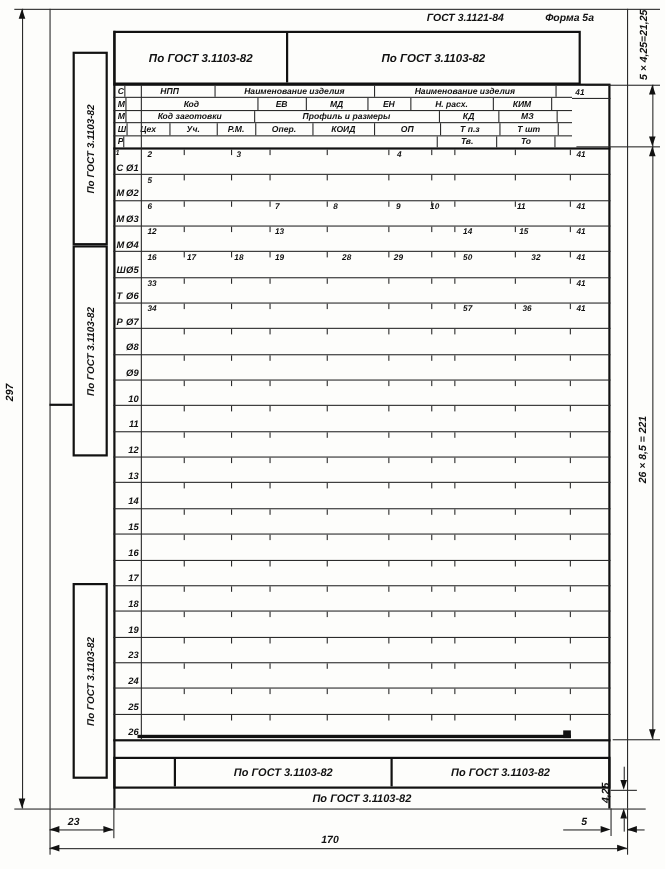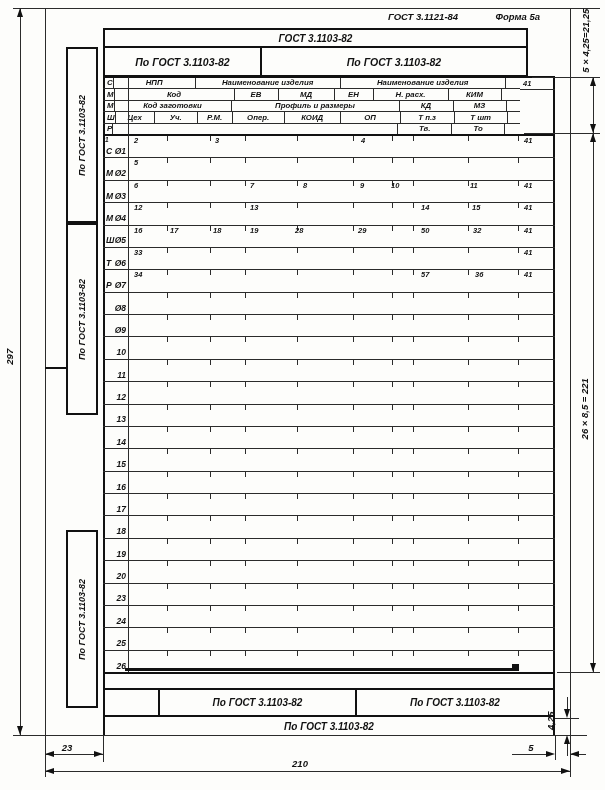--- a/index.html
+++ b/index.html
@@ -76,21 +76,20 @@
   </div>
   <div class="sidebox" style="left:66px;top:223px;width:32px;height:192px;">
     <span class="vtext">По ГОСТ 3.1103-82</span>
   </div>
   <div class="sidebox" style="left:66px;top:530px;width:32px;height:178px;">
     <span class="vtext">По ГОСТ 3.1103-82</span>
   </div>
   <div class="ln thk" style="left:45px;top:367px;width:21px;height:2px;"></div>
 
   <div class="topbox">
-    <div class="rowA">ГОСТ 3.1103-82</div>
     <div class="rowB">
       <div class="cl">По ГОСТ 3.1103-82</div>
       <div class="cr">По ГОСТ 3.1103-82</div>
     </div>
   </div>
 
   <div class="ln thk" style="left:103px;top:28px;width:2px;height:707px;"></div>
   <div class="ln thk" style="left:553px;top:77px;width:2px;height:658px;"></div>
   <div class="ln thk" style="left:103px;top:76px;width:452px;height:2px;"></div>
   <div class="ln thk" style="left:103px;top:134px;width:452px;height:2px;"></div>
@@ -228,24 +227,24 @@
         <span class="tick" style="left: 365px;"></span>
         <span class="tick" style="left: 415px;"></span>
         <span class="rlabel">
           <span>Ш</span>
           <span>Ø5</span>
         </span>
         <span class="fnum" style="left: 31px;">16</span>
         <span class="fnum" style="left: 67px;">17</span>
         <span class="fnum" style="left: 110px;">18</span>
         <span class="fnum" style="left: 147px;">19</span>
-        <span class="fnum" style="left: 192px; text-align: center;">28</span>
+        <span class="fnum" style="left: 208px; text-align: center;">28</span>
         <span class="fnum" style="left: 255px;">29</span>
         <span class="fnum" style="left: 318px;">50</span>
-        <span class="fnum" style="left: 370px;">32</span>
+        <span class="fnum" style="left: 380px;">32</span>
         <span class="fnum" style="left: 421px;">41</span>
       </div>
       <div class="grow">
         <span class="tick" style="left: 64px;"></span>
         <span class="tick" style="left: 107px;"></span>
         <span class="tick" style="left: 142px;"></span>
         <span class="tick" style="left: 194px;"></span>
         <span class="tick" style="left: 250px;"></span>
         <span class="tick" style="left: 289px;"></span>
         <span class="tick" style="left: 310px;"></span>
@@ -448,35 +447,20 @@
         <span class="tick" style="left: 142px;"></span>
         <span class="tick" style="left: 194px;"></span>
         <span class="tick" style="left: 250px;"></span>
         <span class="tick" style="left: 289px;"></span>
         <span class="tick" style="left: 310px;"></span>
         <span class="tick" style="left: 365px;"></span>
         <span class="tick" style="left: 415px;"></span>
         <span class="rlabel">
           <span></span>
           <span>19</span>
-        </span>
-      </div>
-      <div class="grow">
-        <span class="tick" style="left: 64px;"></span>
-        <span class="tick" style="left: 107px;"></span>
-        <span class="tick" style="left: 142px;"></span>
-        <span class="tick" style="left: 194px;"></span>
-        <span class="tick" style="left: 250px;"></span>
-        <span class="tick" style="left: 289px;"></span>
-        <span class="tick" style="left: 310px;"></span>
-        <span class="tick" style="left: 365px;"></span>
-        <span class="tick" style="left: 415px;"></span>
-        <span class="rlabel">
-          <span></span>
-          <span>20</span>
         </span>
       </div>
       <div class="grow">
         <span class="tick" style="left: 64px;"></span>
         <span class="tick" style="left: 107px;"></span>
         <span class="tick" style="left: 142px;"></span>
         <span class="tick" style="left: 194px;"></span>
         <span class="tick" style="left: 250px;"></span>
         <span class="tick" style="left: 289px;"></span>
         <span class="tick" style="left: 310px;"></span>
@@ -558,21 +542,21 @@
 
   <div class="ln" style="left:512px;top:754px;width:34px;height:1px;"></div>
   <div class="arrE" style="left:546px;top:751px;"></div>
   <div class="ln" style="left:570px;top:754px;width:16px;height:1px;"></div>
   <div class="arrW" style="left:570px;top:751px;"></div>
   <div class="txt dim" style="left:521px;top:743px;width:20px;text-align:center;">5</div>
 
   <div class="ln" style="left:45px;top:771px;width:525px;height:1px;"></div>
   <div class="arrW" style="left:45px;top:768px;"></div>
   <div class="arrE" style="left:561px;top:768px;"></div>
-  <div class="txt dim" style="left:280px;top:759px;width:40px;text-align:center;">210</div>
+  <div class="txt dim" style="left:280px;top:759px;width:40px;text-align:center;">170</div>
 
   <div class="ln" style="left:532px;top:77px;width:68px;height:1px;"></div>
   <div class="ln" style="left:524px;top:133px;width:76px;height:1px;"></div>
   <div class="ln" style="left:557px;top:672px;width:43px;height:1px;"></div>
   <div class="ln" style="left:555px;top:718px;width:24px;height:1px;"></div>
 
   <div class="ln" style="left:593px;top:77px;width:1px;height:595px;"></div>
   <div class="arrN" style="left:590px;top:77px;"></div>
   <div class="arrS" style="left:590px;top:124px;"></div>
   <div class="txt dim rot" style="left:552px;top:36px;width:68px;">5 × 4,25=21,25</div>

